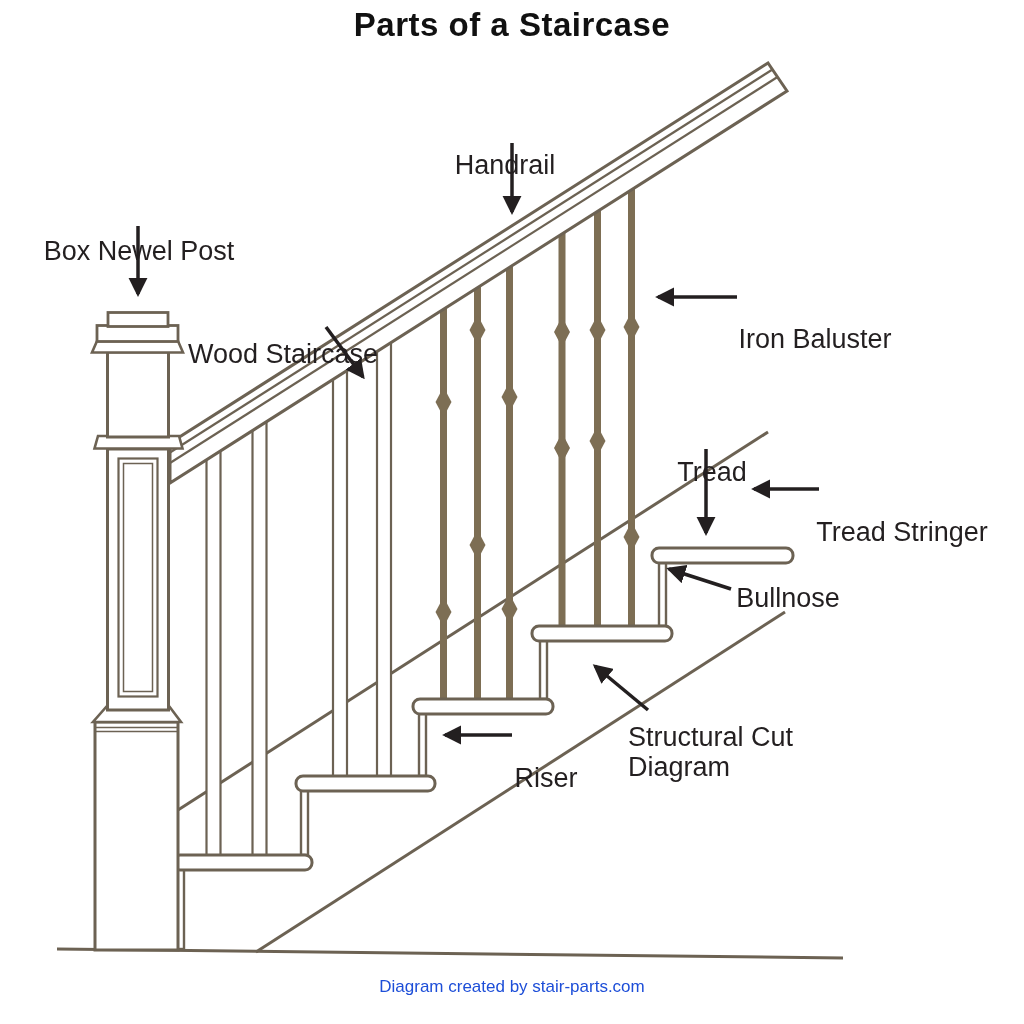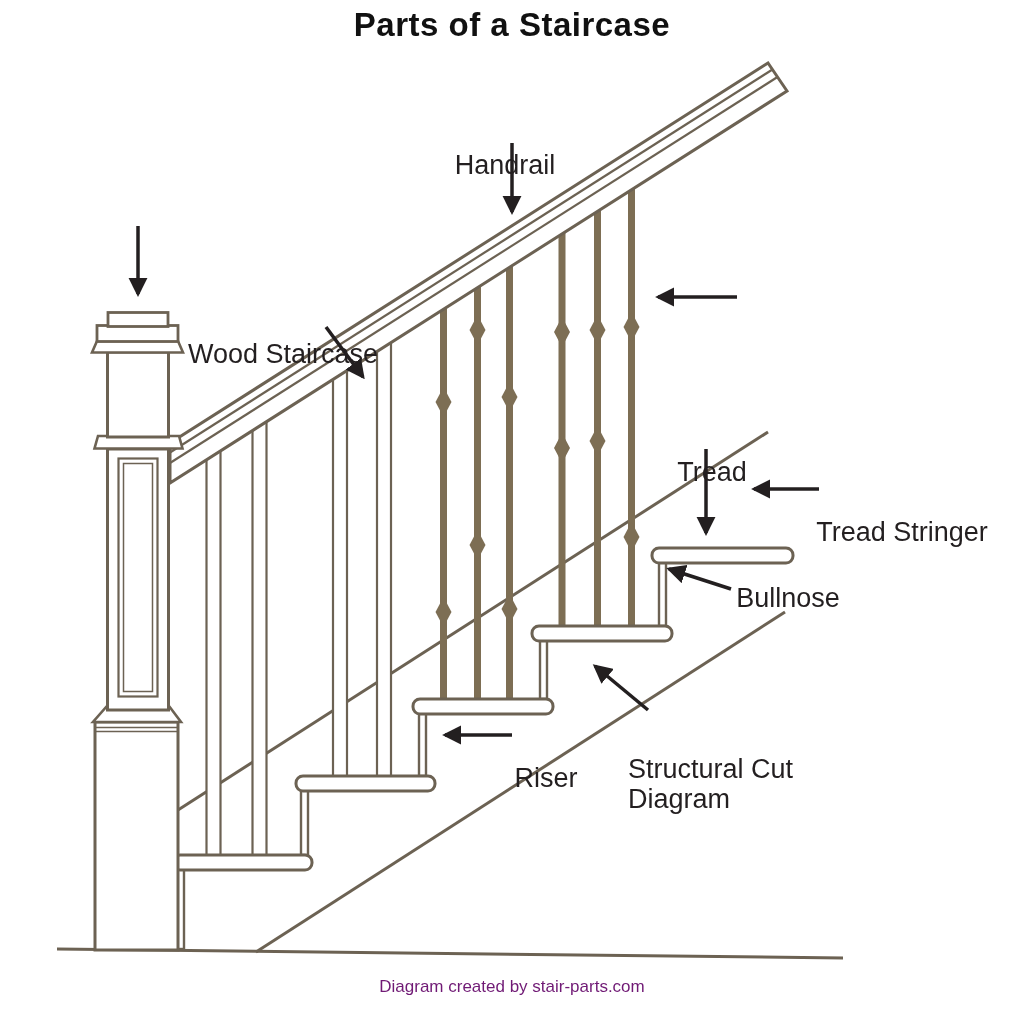--- a/index.html
+++ b/index.html
@@ -31,21 +31,21 @@
     margin-top:44px;
   }
   .lbl.left-align{transform:none;white-space:normal;}
   .title{
     position:absolute;left:50%;top:6px;transform:translateX(-50%);
     font-size:33px;font-weight:700;letter-spacing:.5px;color:#111;
     white-space:nowrap;
   }
   .footer{
     position:absolute;left:50%;top:977px;transform:translateX(-50%);
-    font-size:17px;color:#701a75;white-space:nowrap;
+    font-size:17px;color:#1d4ed8;white-space:nowrap;
   }
 </style>
 </head>
 <body>
 
 <div class="stage">
 
   <svg width="1024" height="1024" viewBox="0 0 1024 1024">
     <defs>
       <marker id="ah" viewBox="0 0 10 10" refX="8.5" refY="5" markerWidth="5.5" markerHeight="5.5" orient="auto-start-reverse">
@@ -138,24 +138,26 @@
       <line x1="819" y1="489" x2="754" y2="489" class="arrow" marker-end="url(#ah)"></line>
       <line x1="731" y1="589" x2="669" y2="569" class="arrow" marker-end="url(#ah)"></line>
       <line x1="512" y1="735" x2="445" y2="735" class="arrow" marker-end="url(#ah)"></line>
       <line x1="648" y1="710" x2="595" y2="666" class="arrow" marker-end="url(#ah)"></line>
     </g>
   </svg>
 
   <div class="title">Parts of a Staircase</div>
 
   <div class="lbl" style="left:505px;top:107px;">Handrail</div>
+  <div class="lbl" style="left:139px;top:193px;">Box Newel Post</div>
   <div class="lbl" style="left:283px;top:296px;">Wood Staircase</div>
+  <div class="lbl" style="left:815px;top:281px;">Iron Baluster</div>
   <div class="lbl" style="left:712px;top:414px;">Tread</div>
   <div class="lbl" style="left:902px;top:474px;">Tread Stringer</div>
   <div class="lbl" style="left:788px;top:540px;">Bullnose</div>
   <div class="lbl" style="left:546px;top:720px;">Riser</div>
-  <div class="lbl left-align" style="left:628px;top:711px;">
+  <div class="lbl left-align" style="left:628px;top:679px;">
     <span>Structural Cut</span><br>
     <span>Diagram</span>
   </div>
 
   <div class="footer">Diagram created by stair-parts.com</div>
 </div>
 
 </body></html>

